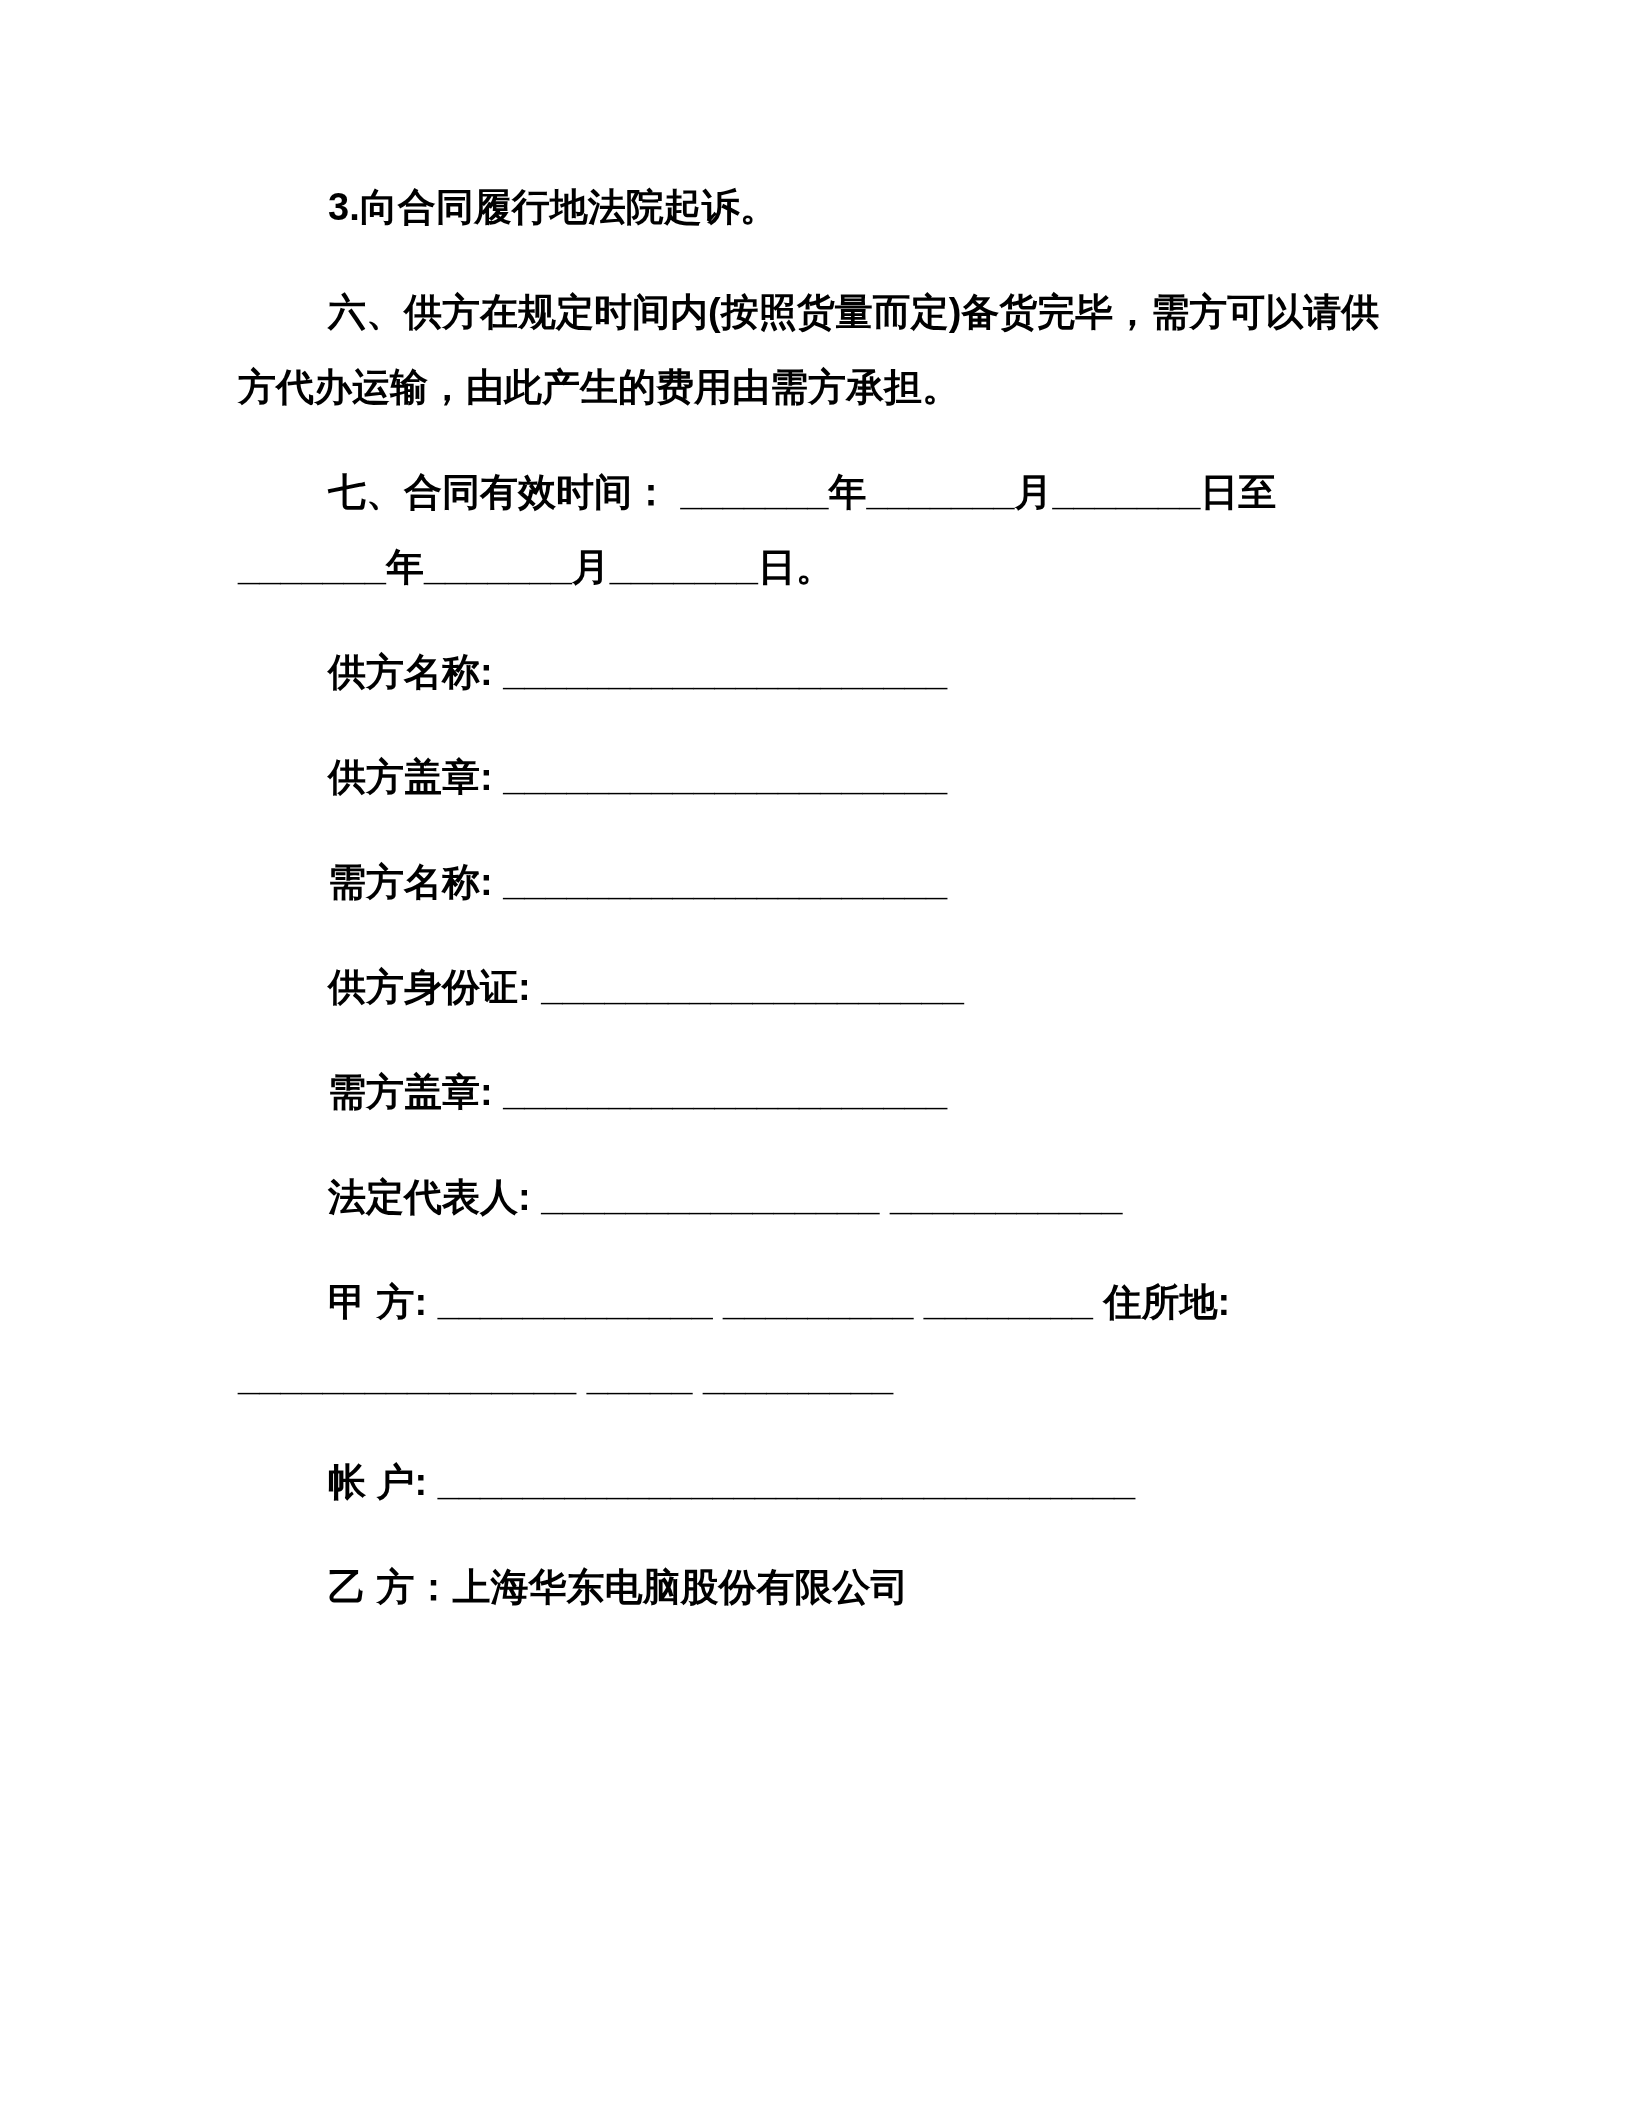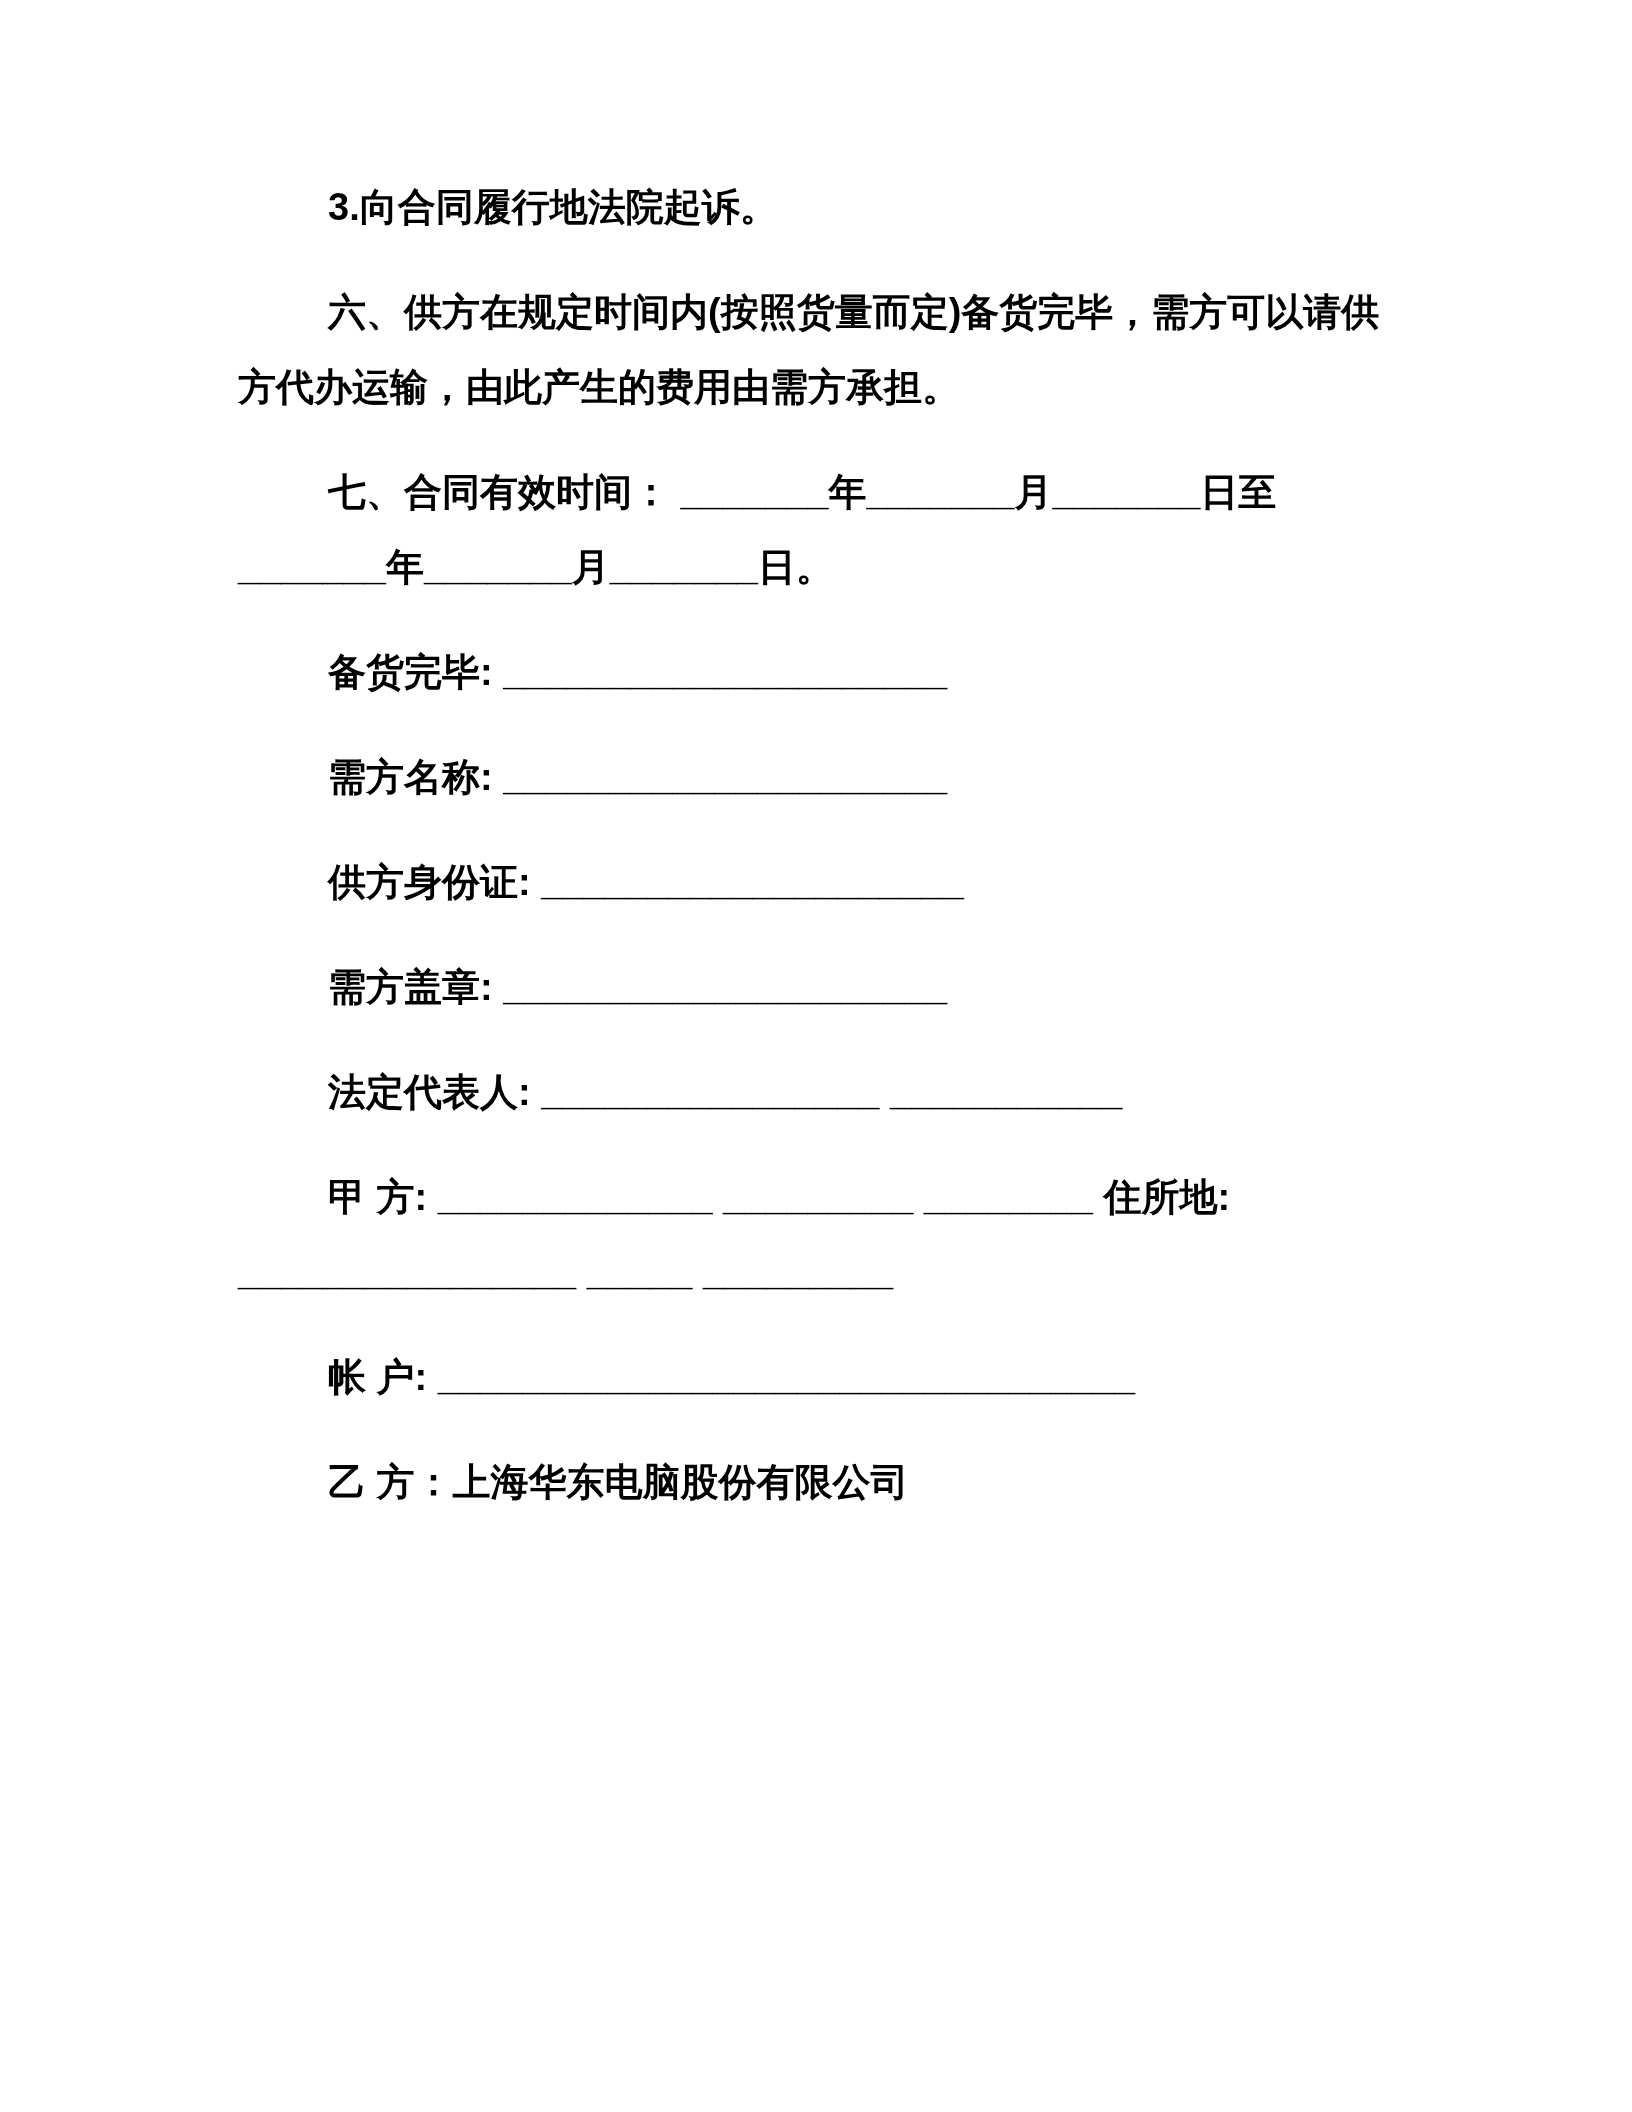--- a/index.html
+++ b/index.html
@@ -48,23 +48,26 @@
     <div class="line indent">六、供方在规定时间内(按照货量而定)备货完毕，需方可以请供</div>
     <div class="line">方代办运输，由此产生的费用由需方承担。</div>
   </div>
 
   <div class="para">
     <div class="line indent">七、合同有效时间： _______年_______月_______日至</div>
     <div class="line">_______年_______月_______日。</div>
   </div>
 
   <div class="para">
-    <div class="line indent">备货完毕: _____________________</div>
+    <div class="line indent">供方名称: _____________________</div>
   </div>
 
+  <div class="para">
+    <div class="line indent">供方盖章: _____________________</div>
+  </div>
 
   <div class="para">
     <div class="line indent">需方名称: _____________________</div>
   </div>
 
   <div class="para">
     <div class="line indent">供方身份证: ____________________</div>
   </div>
 
   <div class="para">

